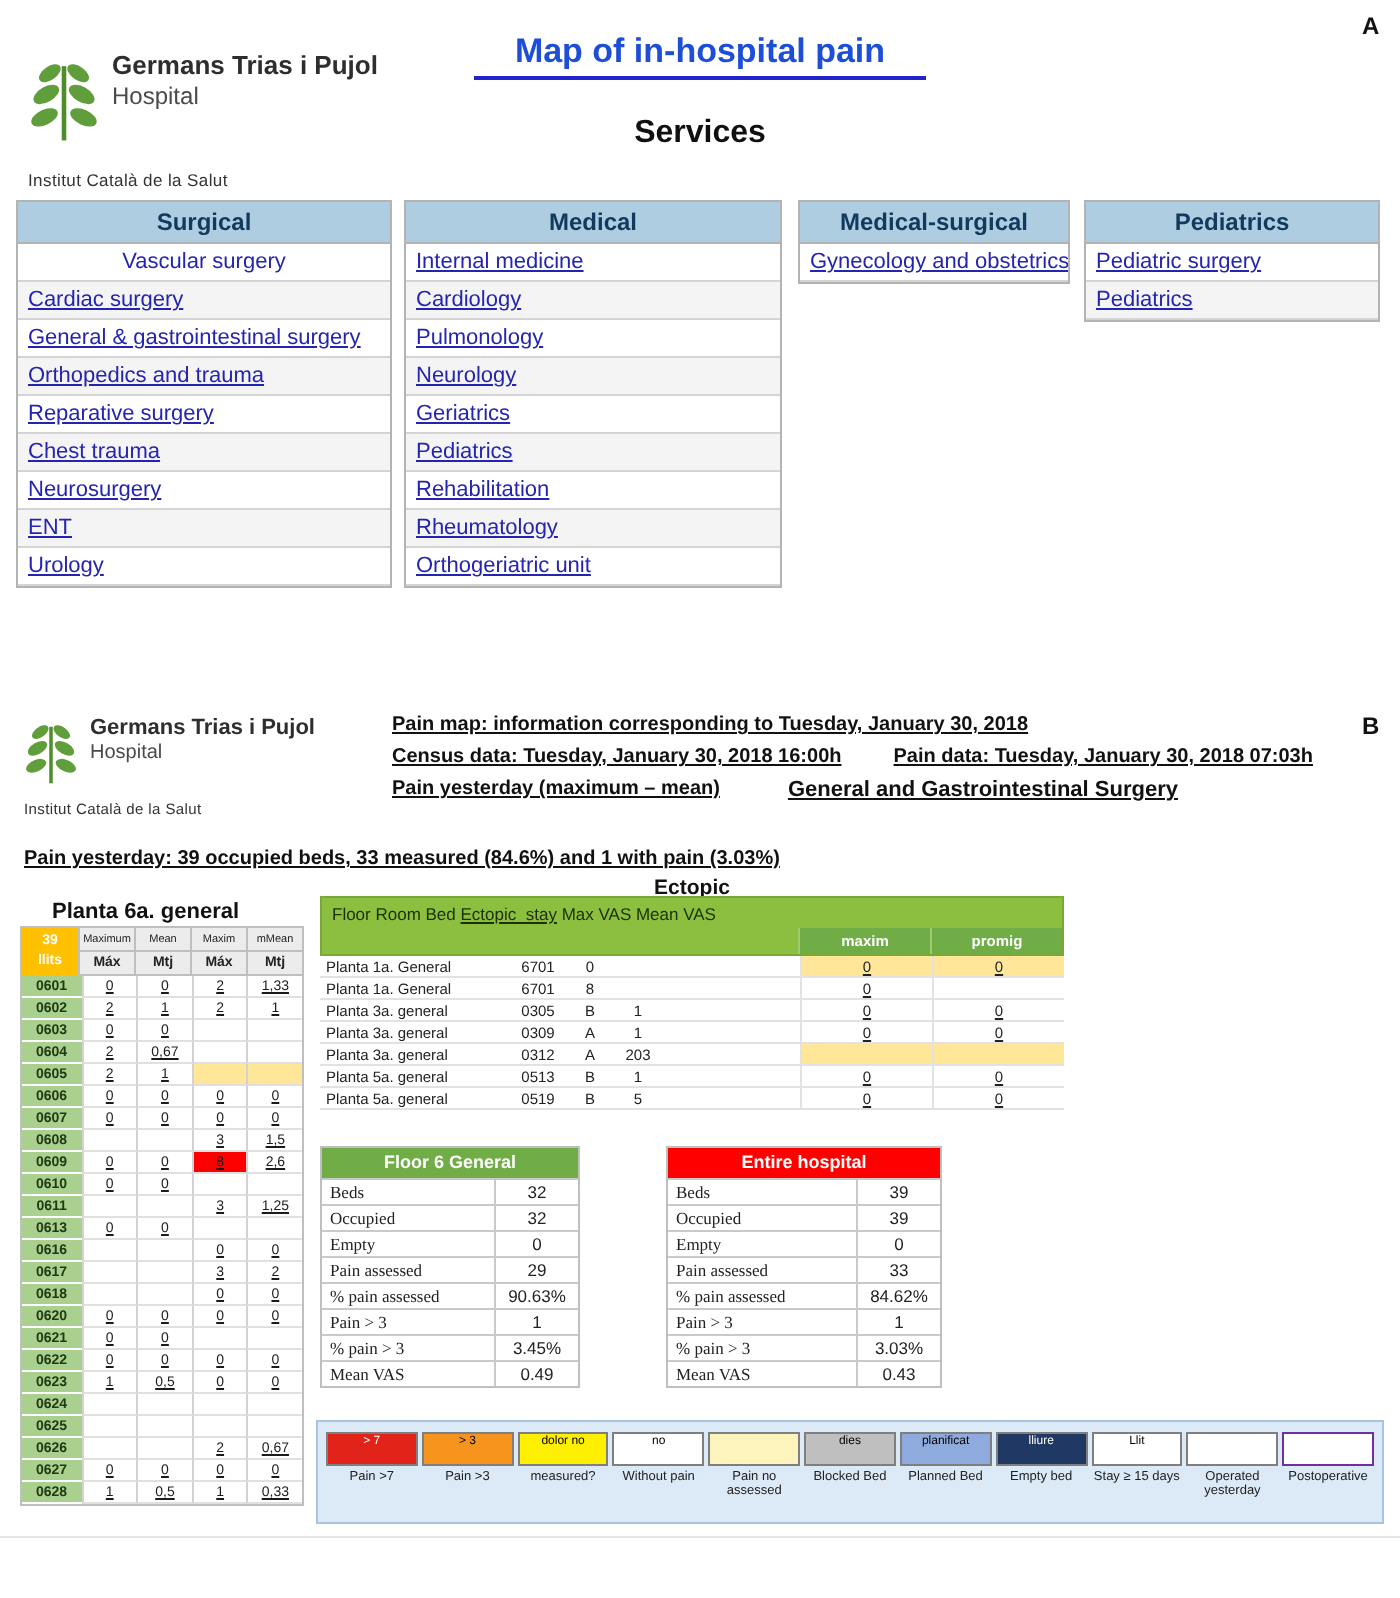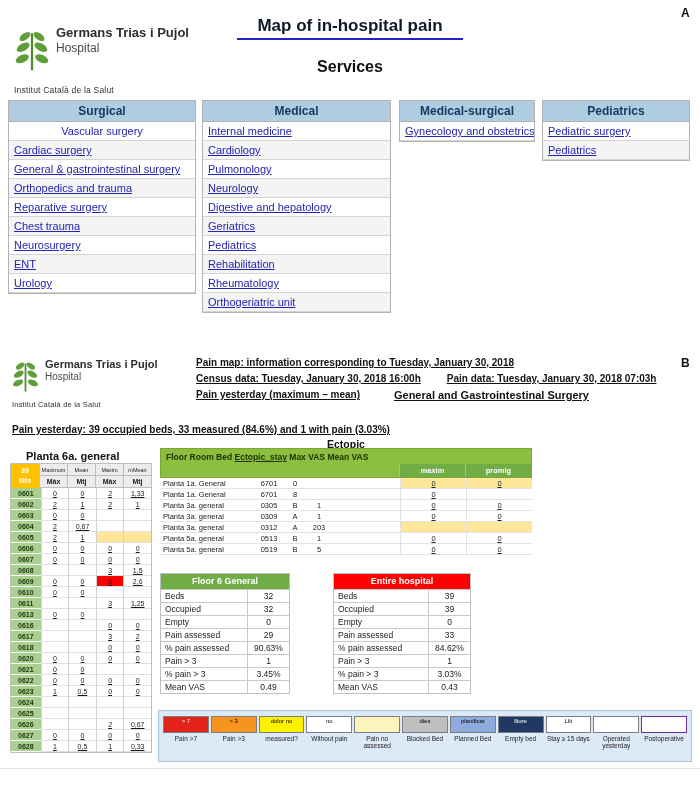--- a/index.html
+++ b/index.html
@@ -21,21 +21,21 @@
   .logo-name { font-weight:bold; font-size:13px; color:#2e2e2e; line-height:1.15; }
   .logo-hosp { font-size:12px; color:#4a4a4a; }
   .logo-b .logo-name { font-size:11px; }
   .logo-b .logo-hosp { font-size:10px; }
   .logo-org { position:absolute; font-size:8.5px; color:#333; letter-spacing:0.2px; }
   #logo-org-a { left:14px; top:85px; }
   #logo-org-b { left:12px; top:400px; font-size:7.5px; }
 
   
   .title-a { position:absolute; left:150px; top:16px; width:400px; text-align:center; }
-  .title-a span { display:inline-block; color:#0f172a; font-weight:bold; font-size:17px;
+  .title-a span { display:inline-block; color:#1d4ed8; font-weight:bold; font-size:17px;
                   border-bottom:2px solid #2323cc; padding:0 20px 2px; }
   .services-heading { position:absolute; left:0; top:58px; width:700px; text-align:center;
                       font-weight:bold; font-size:16px; color:#101010; }
   .svc-table { position:absolute; top:100px; border:1px solid #b3b3b3; background:#fff; }
   #tbl-surgical { left:8px; width:188px; }
   #tbl-medical { left:202px; width:189px; }
   #tbl-medsurg { left:399px; width:136px; }
   #tbl-pediatrics { left:542px; width:148px; }
   .svc-head { height:21px; line-height:21px; text-align:center; background:#aecde0;
               color:#12395e; font-weight:bold; font-size:12px; border-bottom:1px solid #b3b3b3; }
@@ -72,42 +72,42 @@
   .p6-row { display:flex; height:11px; }
   .p6-room { width:30px; background:#a9d08e; color:#203a14; font-weight:bold; text-align:center;
              line-height:11px; border-bottom:1px solid #ffffff; }
   .p6-val { width:28px; text-align:center; line-height:11px; border-left:1px solid #d2d2d2;
             border-bottom:1px solid #e0e0e0; color:#1b1b1b; cursor:pointer; }
   .p6-val:not(:empty) { text-decoration:underline; }
 
   
   .ect { position:absolute; left:160px; top:448px; width:372px; }
   .ect-head { position:relative; height:30px; background:#8cbf3f; border:1px solid #79a836; }
-  .ect-head-line { padding:3px 0 0 5px; font-size:8.5px; font-weight:bold; color:#1e3000; white-space:nowrap; }
+  .ect-head-line { padding:3px 0 0 5px; font-size:8.5px; font-weight:normal; color:#1e3000; white-space:nowrap; }
   .ect-head-line .link { text-decoration:underline; }
   .ect-head-right { position:absolute; right:0; bottom:0; display:flex; }
   .ect-colhead { width:66px; height:13px; line-height:13px; text-align:center; font-size:7.5px;
                  font-weight:bold; color:#fff; background:#70ad47; border-left:1px solid #9fcc6a; }
   .ect-row { display:flex; height:11px; font-size:7.5px; line-height:11px;
              border-bottom:1px solid #e2e2e2; background:#fff; }
   .c-floor { width:92px; padding-left:3px; white-space:nowrap; overflow:hidden; }
   .c-room { width:34px; text-align:center; }
   .c-bed { width:18px; text-align:center; }
   .c-stay { width:30px; text-align:center; }
   .c-gap { flex:1; }
   .c-max, .c-mean { width:66px; text-align:center; border-left:1px solid #e2e2e2; cursor:pointer; }
   .c-max:not(:empty), .c-mean:not(:empty) { text-decoration:underline; }
 
   
   .sum { position:absolute; top:573px; font-size:8.5px; border:1px solid #bfbfbf; background:#fff; }
   #sum-floor6 { left:160px; width:130px; }
   #sum-hospital { left:333px; width:138px; }
   .sum-head { height:15px; line-height:15px; text-align:center; color:#fff; font-weight:bold; font-size:9px; }
   .sum-row { display:flex; height:13px; line-height:13px; border-top:1px solid #c9c9c9; }
-  .sum-label { flex:1; padding-left:4px; white-space:nowrap; overflow:hidden; }
+  .sum-label { flex:1; padding-left:4px; white-space:nowrap; overflow:hidden;font-family:Liberation Serif, serif; }
   .sum-val { width:42px; text-align:center; border-left:1px solid #c9c9c9; }
 
   
   .legend { position:absolute; left:158px; top:710px; width:534px; height:52px;
             background:#dce9f6; border:1px solid #a9c4de; display:flex; gap:2px;
             padding:5px 4px 0; align-items:flex-start; }
   .lg-item { flex:1; min-width:0; }
   .lg-swatch { height:17px; border:1px solid #7f7f7f; font-size:6px; line-height:1.15;
                text-align:center; overflow:hidden; padding-top:1px; background:#fff; }
   .lg-label { font-size:6.5px; line-height:1.15; text-align:center; margin-top:2px; color:#222;
@@ -168,21 +168,20 @@
   </div>
 
   <div id="tbl-medical" class="svc-table">
     <div class="svc-head">Medical</div>
     <div class="svc-body">
 
     <div class="svc-item"><span>Internal medicine</span></div>
         <div class="svc-item"><span>Cardiology</span></div>
         <div class="svc-item"><span>Pulmonology</span></div>
         <div class="svc-item"><span>Neurology</span></div>
-        <div class="svc-item"><span>Digestive and hepatology</span></div>
         <div class="svc-item"><span>Geriatrics</span></div>
         <div class="svc-item"><span>Pediatrics</span></div>
         <div class="svc-item"><span>Rehabilitation</span></div>
         <div class="svc-item"><span>Rheumatology</span></div>
         <div class="svc-item"><span>Orthogeriatric unit</span></div>
       </div>
   </div>
 
   <div id="tbl-medsurg" class="svc-table">
     <div class="svc-head">Medical-surgical</div>

